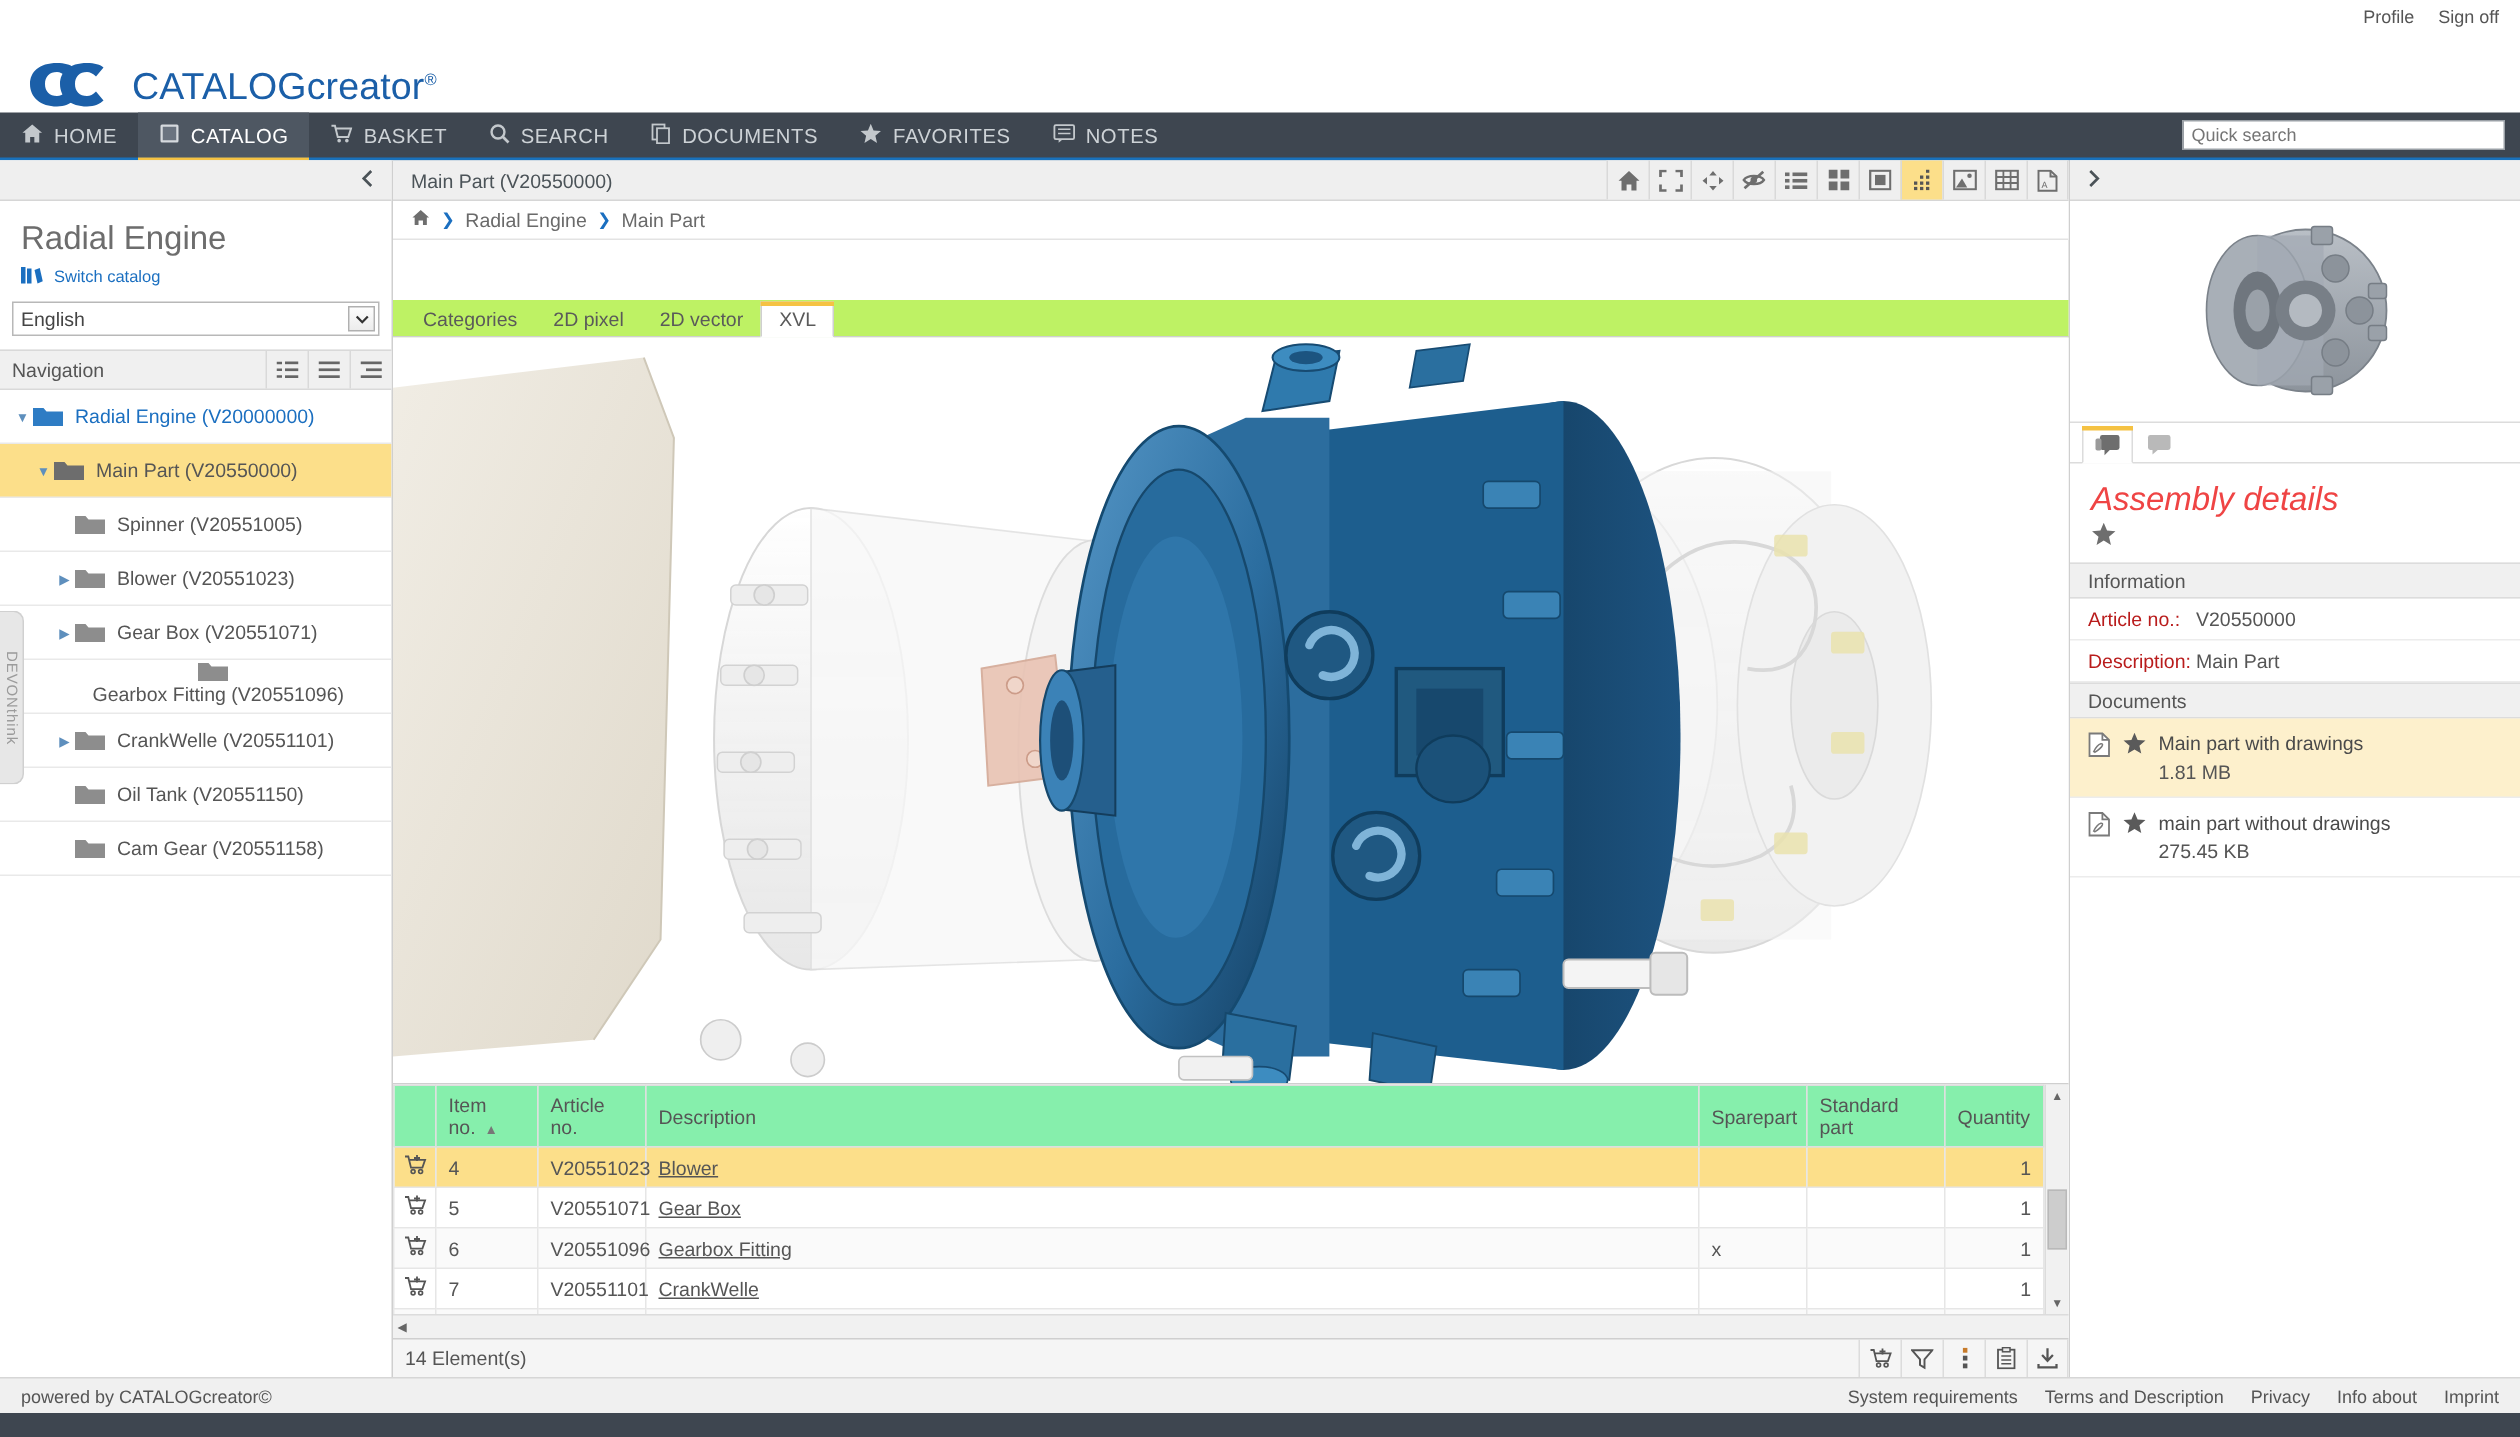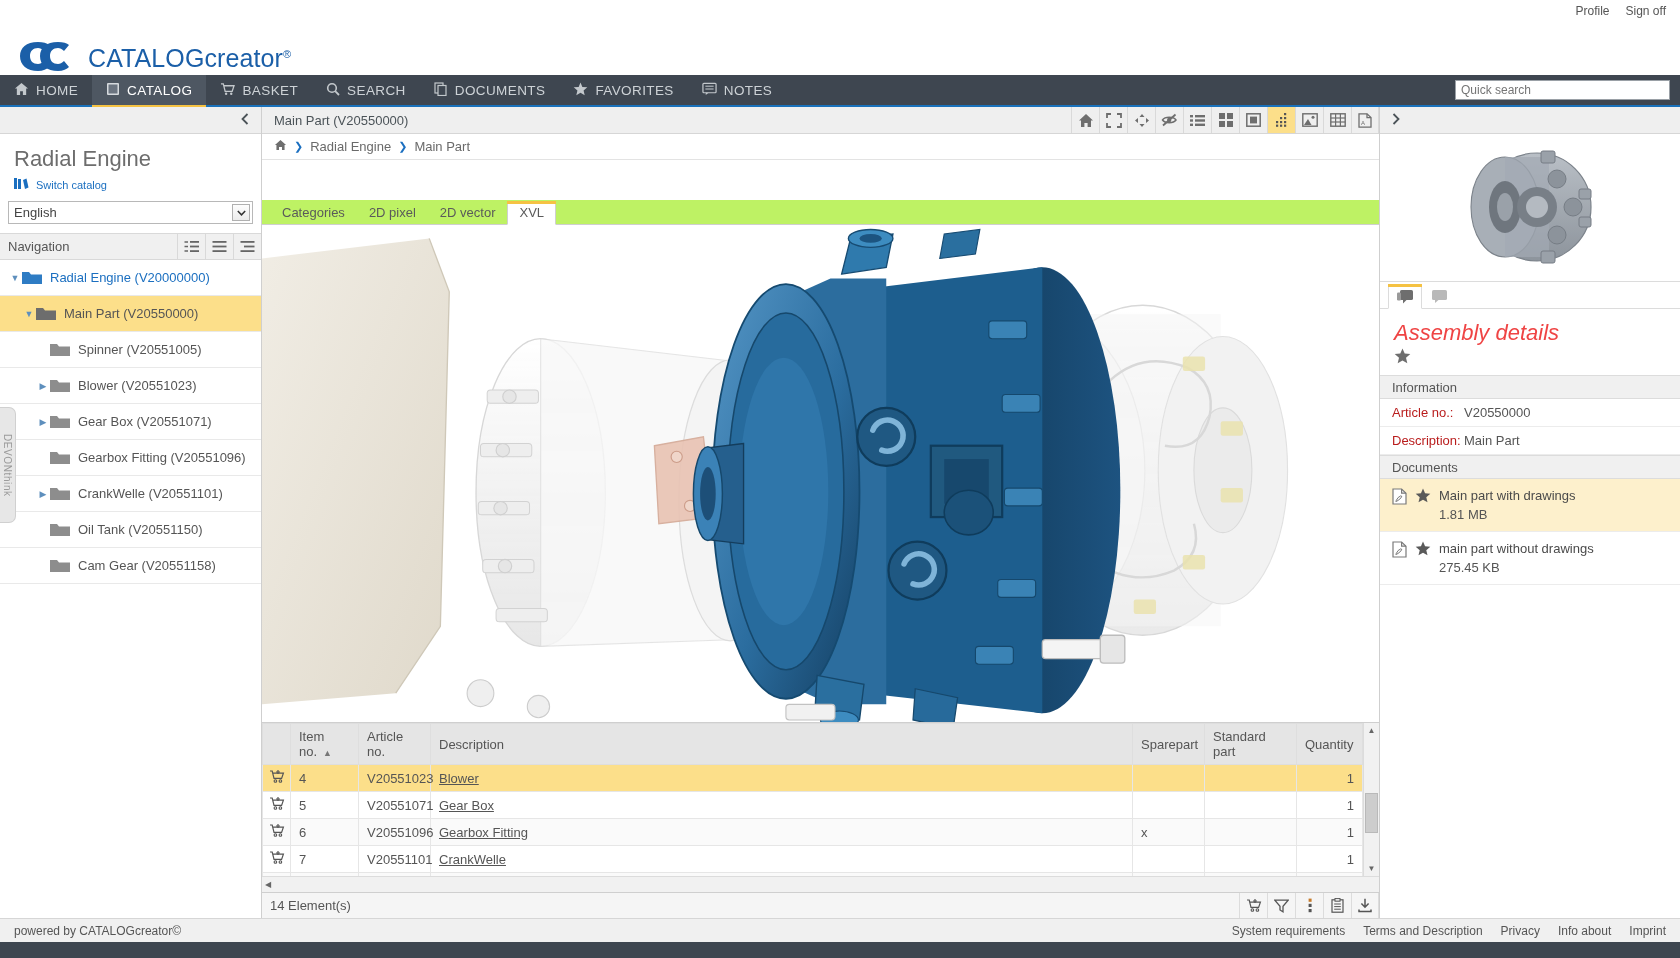--- a/index.html
+++ b/index.html
@@ -144,21 +144,21 @@
   }
 
   .viewer { flex: 1; position: relative; overflow: hidden; background: #fff; min-height: 0;}
   .viewer-canvas { position: absolute; inset: 0; }
 
   
   .table-wrap { height: 196px; border-top: 1px solid #cfcfcf; display: flex; flex-direction: column; background:#fff;}
   .tbl-scroll { flex: 1; overflow: hidden; position: relative; display: flex;}
   table.dt { border-collapse: collapse; width: calc(100% - 16px); font-size: 13px; table-layout: fixed;}
   table.dt th {
-    background: #e5e5e5; border: 1px solid #dedede; font-weight: normal; color: #555;
+    background: #86efac; border: 1px solid #dedede; font-weight: normal; color: #555;
     text-align: left; padding: 5px 8px; height: 25px;
   }
   table.dt td {
     border: 1px solid #e6e6e6; padding: 4px 8px; height: 27px; color: #555;
   }
   table.dt tr.alt td { background: #fafafa; }
   table.dt tr.sel td { background: #fcdf8a; }
   table.dt td.num { text-align: right; }
   table.dt td a { color: #555; text-decoration: underline; cursor: pointer; }
   .cart-cell { width: 28px; text-align: center !important; padding: 0 !important; }
@@ -402,21 +402,21 @@
         <div class="tree-item" style="padding-left:36px;">
           <span class="twisty">▶</span>
           <span class="folder">
               <svg width="20" height="15" viewBox="0 0 20 15">
                 <path d="M0 2 H7 L9 4.4 H20 V14 H0 Z" fill="#8d8d8d"></path>
               </svg>
             </span>
           <span class="label">Gear Box (V20551071)</span>
         </div>
 
-        <div class="tree-item" style="padding-left:36px;">
+        <div class="tree-item" style="padding-left:36px;flex-direction:column;">
           <span class="twisty"></span>
           <span class="folder">
               <svg width="20" height="15" viewBox="0 0 20 15">
                 <path d="M0 2 H7 L9 4.4 H20 V14 H0 Z" fill="#8d8d8d"></path>
               </svg>
             </span>
           <span class="label">Gearbox Fitting (V20551096)</span>
         </div>
 
         <div class="tree-item" style="padding-left:36px;">

